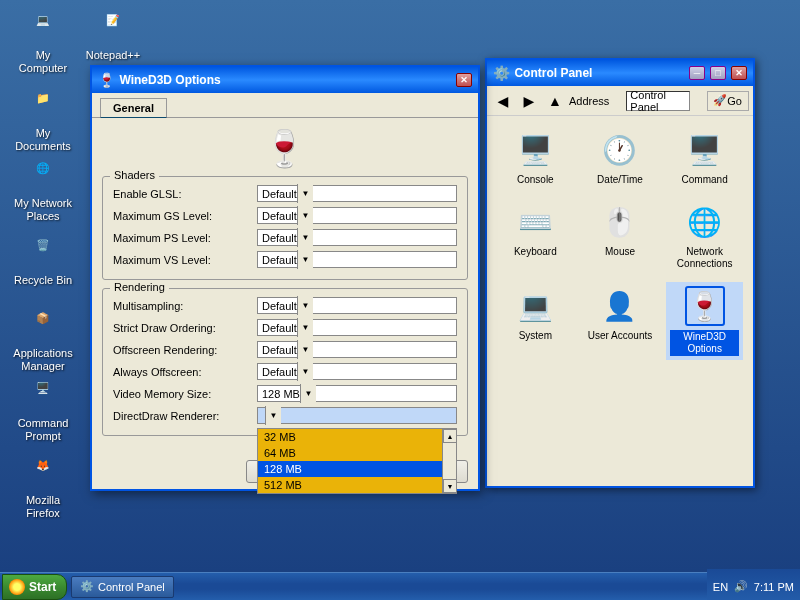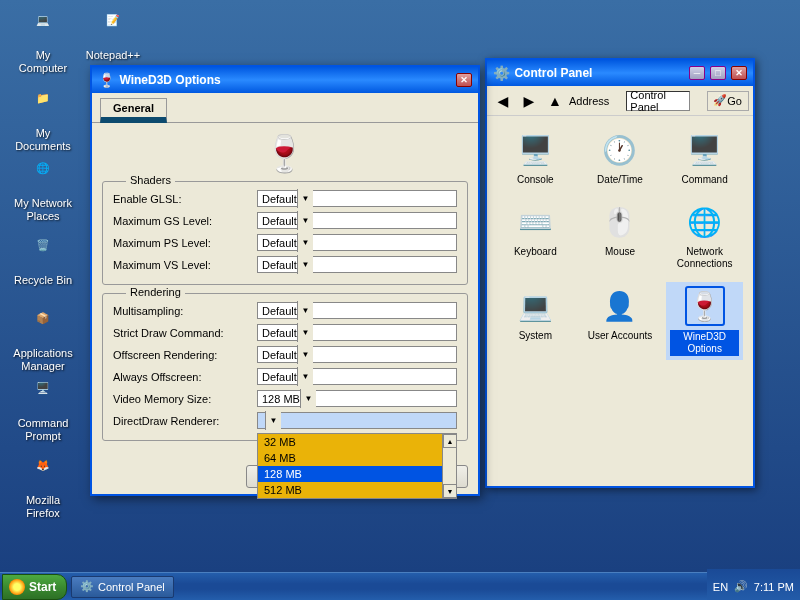--- a/index.html
+++ b/index.html
@@ -278,40 +278,40 @@
       border: 1px solid #999;
       border-bottom: none;
       cursor: pointer;
       font-size: 11px;
       margin-right: 2px;
       position: relative;
       top: 1px;
     }
     .wine-tab.active {
       background: #ece9d8;
-      border-bottom: 6px solid #0c4a6e;
+      border-bottom: 1px solid #0c4a6e;
       font-weight: bold;
       z-index: 1;
     }
     .wine-content {
       padding: 10px;
     }
 
     
     .group-box {
       border: 1px solid #999;
       border-radius: 3px;
       margin-bottom: 8px;
       padding: 8px 10px 6px;
       position: relative;
     }
     .group-label {
       position: absolute;
       top: -8px;
-      left: 23px;
+      left: 7px;
       background: #ece9d8;
       padding: 0 4px;
       font-size: 11px;
     }
     .form-row {
       display: flex;
       align-items: center;
       margin-bottom: 5px;
     }
     .form-label {
@@ -536,21 +536,21 @@
       <div class="group-box">
         <div class="group-label">Rendering</div>
         <div class="form-row">
           <div class="form-label">Multisampling:</div>
           <div class="form-select">
             <span>Default</span>
             <div class="select-arrow">▼</div>
           </div>
         </div>
         <div class="form-row">
-          <div class="form-label">Strict Draw Command:</div>
+          <div class="form-label">Strict Draw Ordering:</div>
           <div class="form-select">
             <span>Default</span>
             <div class="select-arrow">▼</div>
           </div>
         </div>
         <div class="form-row">
           <div class="form-label">Offscreen Rendering:</div>
           <div class="form-select">
             <span>Default</span>
             <div class="select-arrow">▼</div>

